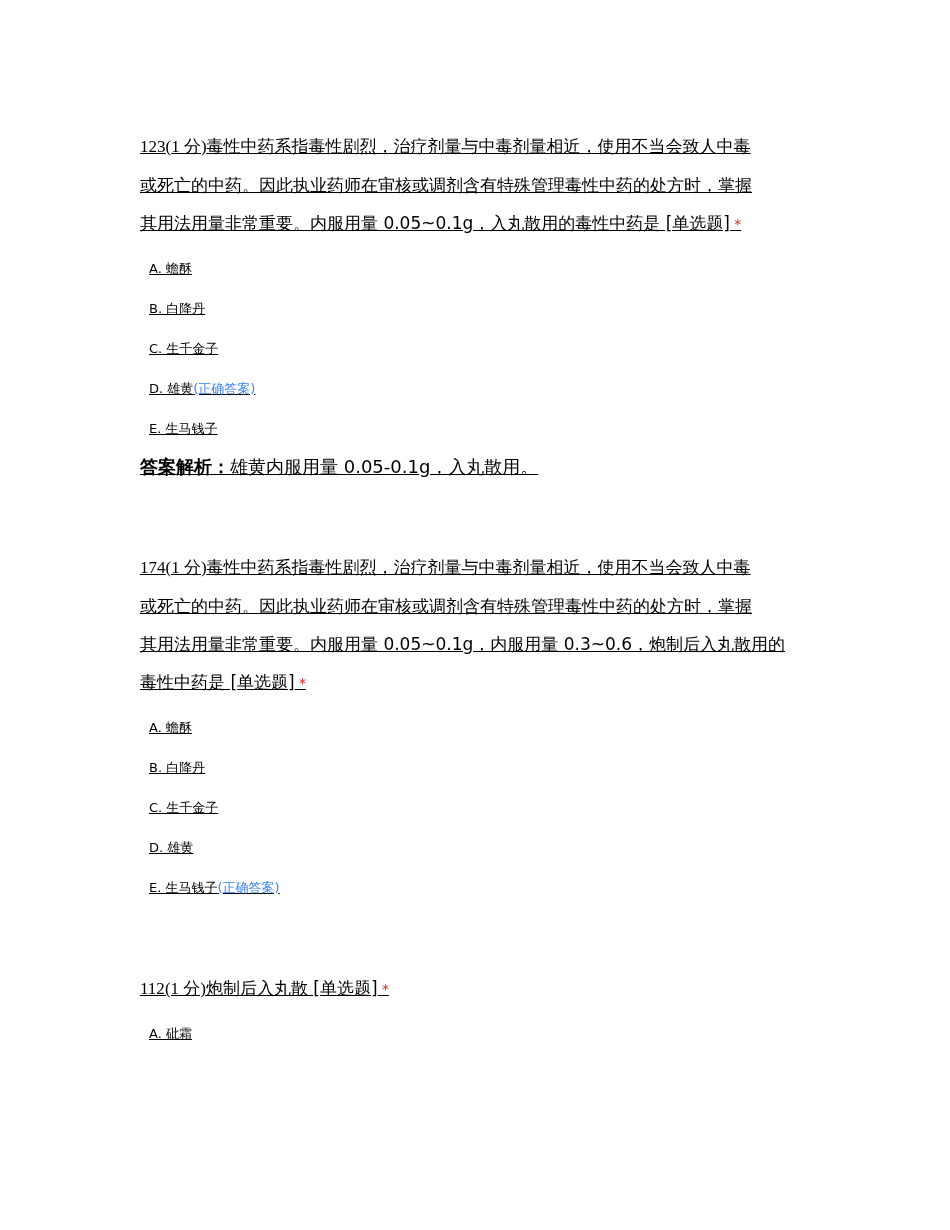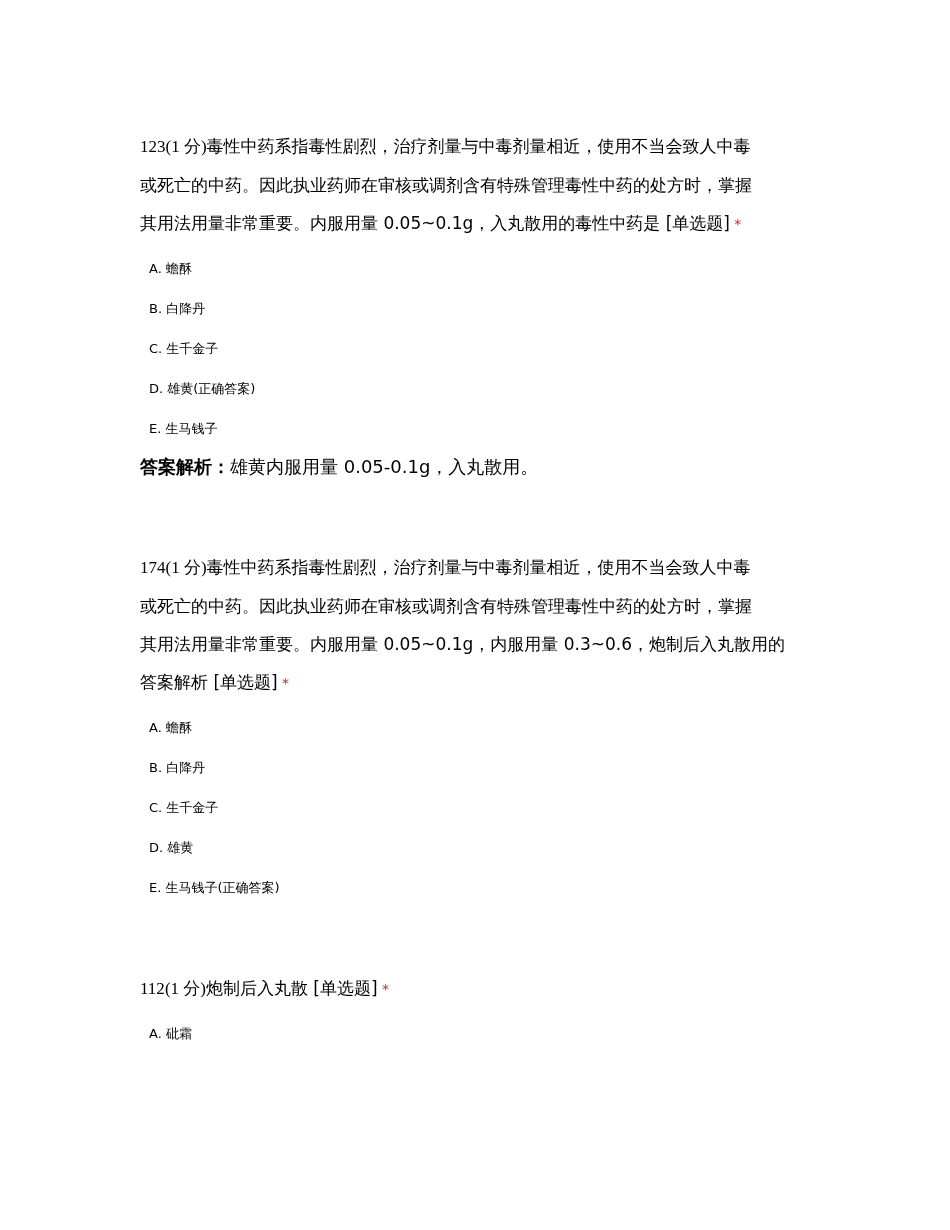--- a/index.html
+++ b/index.html
@@ -17,20 +17,21 @@
       font-size: 17px;
     }
     .page {
       position: absolute;
       left: 140px;
       top: 127px;
       width: 680px;
     }
     .question {
       margin-bottom: 0;
+      text-decoration: underline;
     }
     .q-stem {
       line-height: 38px;
       font-size: 17px;
       margin: 0;
     }
     .q-stem .cjk, .opt .cjk {
       font-family: "DejaVu Sans", sans-serif;
     }
     .required-mark {
@@ -41,21 +42,21 @@
     .options {
       margin-top: 6px;
       padding-left: 9px;
     }
     .opt {
       height: 40px;
       line-height: 40px;
       font-size: 13px;
     }
     .correct-tag {
-      color: #000000;
+      color: #3b82f6;
       font-family: "DejaVu Sans", sans-serif;
     }
     .analysis {
       line-height: 40px;
       font-size: 18px;
       margin-top: -2px;
     }
     .analysis-label {
       font-family: "DejaVu Sans", sans-serif;
       font-weight: bold;
@@ -83,21 +84,21 @@
     <div class="analysis"><span class="analysis-label">答案解析：</span><span class="cjk" style="font-family:'DejaVu Sans',sans-serif;">雄黄内服用量 0.05-0.1g，入丸散用。</span></div>
   </div>
 
   <div class="gap-large"></div>
 
   <div class="question">
     <div class="q-stem">
       <div><span>174</span><span>(1 分)</span><span class="cjk">毒性中药系指毒性剧烈，治疗剂量与中毒剂量相近，使用不当会致人中毒</span></div>
       <div class="cjk">或死亡的中药。因此执业药师在审核或调剂含有特殊管理毒性中药的处方时，掌握</div>
       <div class="cjk">其用法用量非常重要。内服用量 0.05~0.1g，内服用量 0.3~0.6，炮制后入丸散用的</div>
-      <div><span class="cjk">答案解析 [单选题]</span> <span class="required-mark">*</span></div>
+      <div><span class="cjk">毒性中药是 [单选题]</span> <span class="required-mark">*</span></div>
     </div>
     <div class="options">
       <div class="opt"><span class="cjk">A. 蟾酥</span></div>
       <div class="opt"><span class="cjk">B. 白降丹</span></div>
       <div class="opt"><span class="cjk">C. 生千金子</span></div>
       <div class="opt"><span class="cjk">D. 雄黄</span></div>
       <div class="opt"><span class="cjk">E. 生马钱子</span><span class="correct-tag">(正确答案)</span></div>
     </div>
   </div>
 

